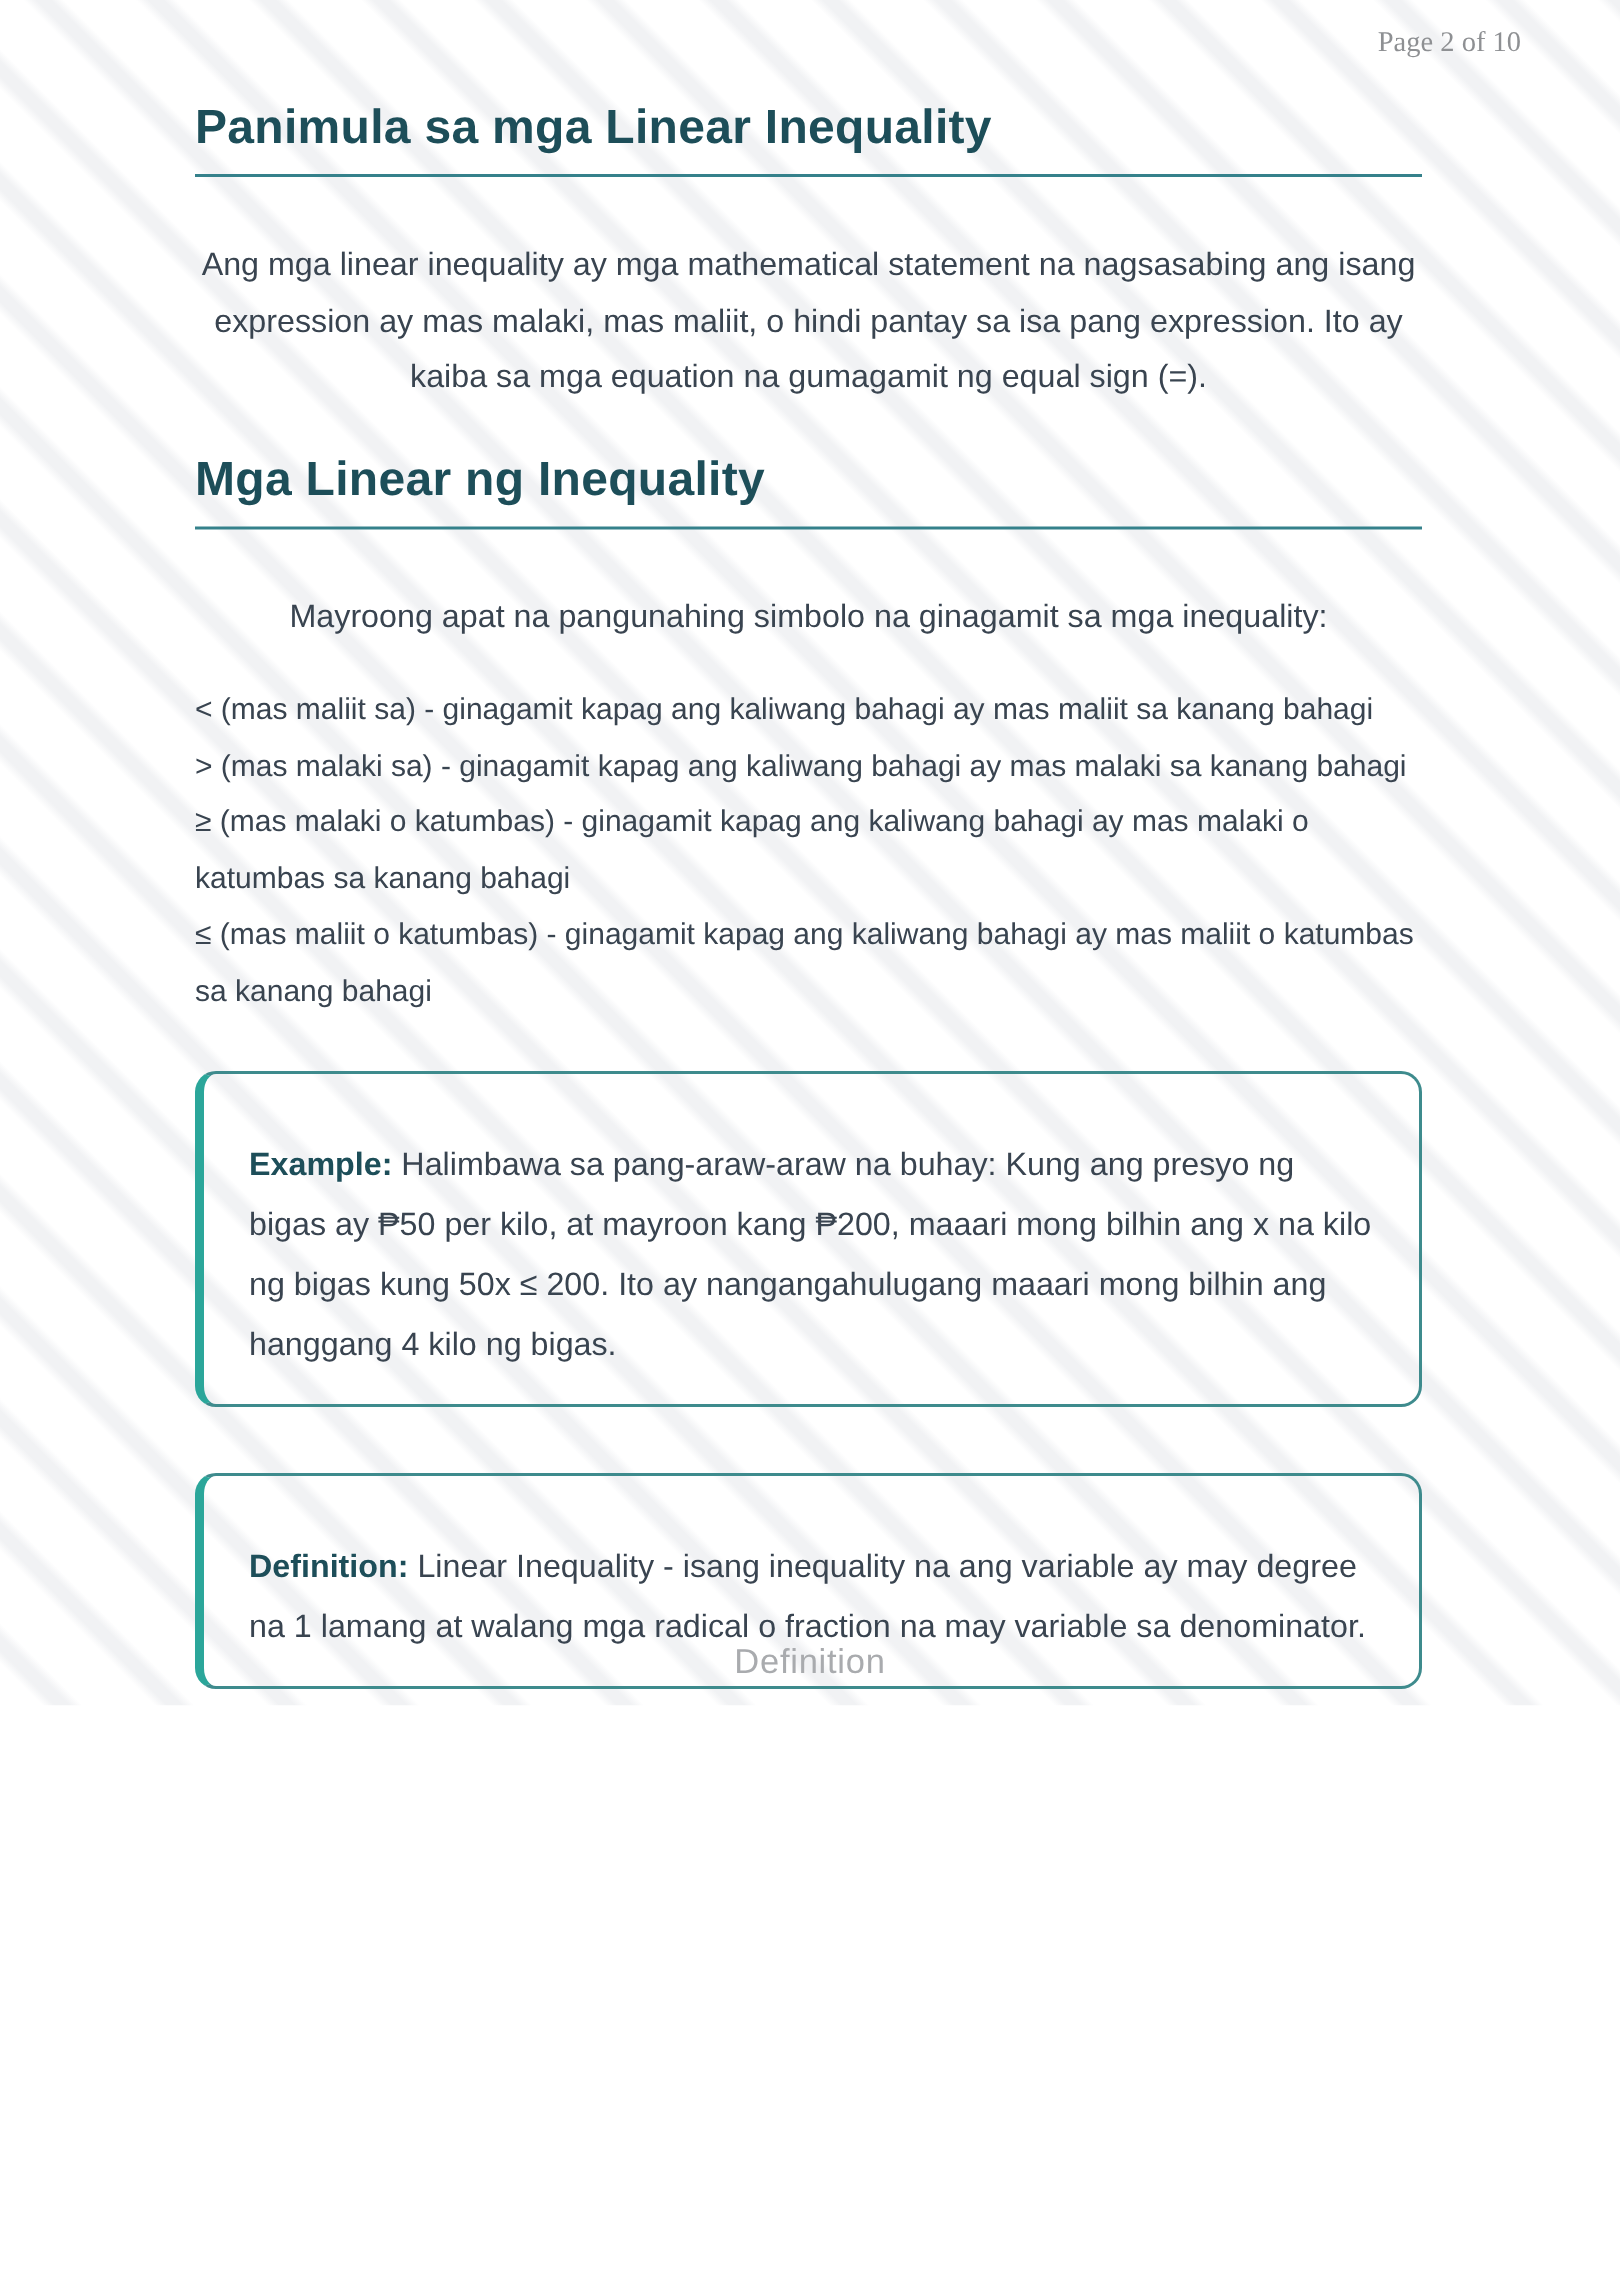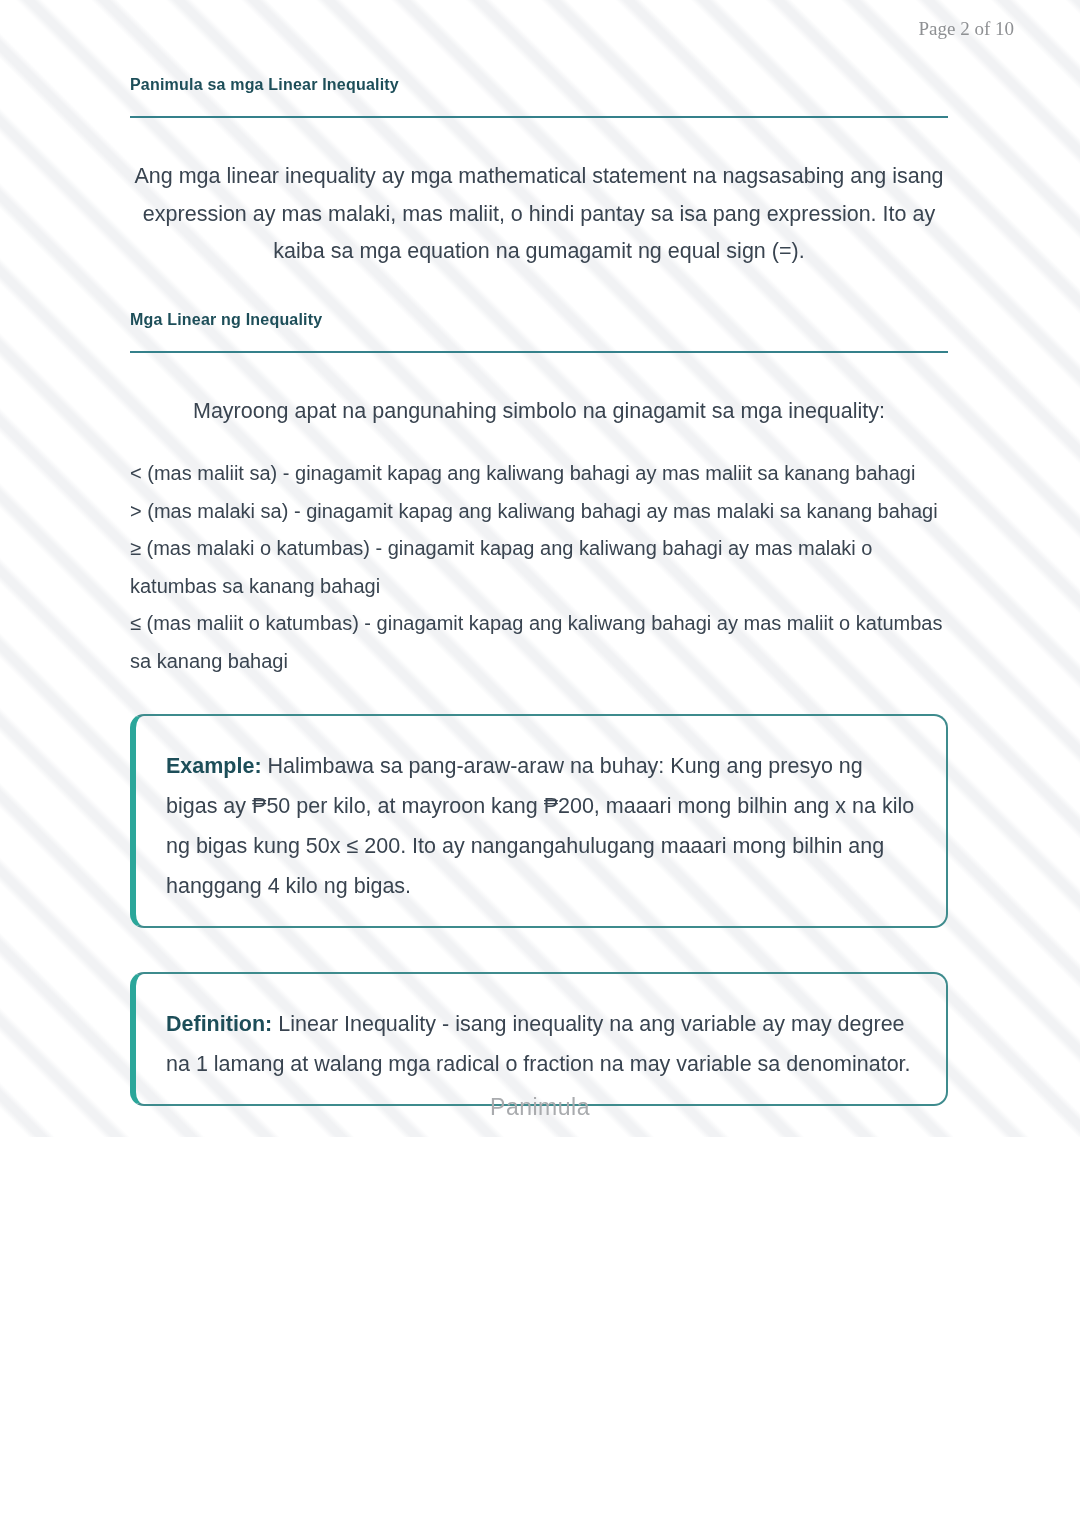--- a/index.html
+++ b/index.html
@@ -32,21 +32,21 @@
     font-size: 19px;
     color: #8e9093;
   }
 
   .content {
     padding: 70px 132px 0 130px;
   }
 
   .section-heading {
     margin: 0;
-    font-size: 16px;
+    font-size: 32px;
     font-weight: 700;
     letter-spacing: 0.2px;
     color: #1d4e59;
     line-height: 29px;
     padding-bottom: 17px;
     border-bottom: 2px solid #35818b;
   }
 
   .body-text {
     margin: 40px 0 0 0;
@@ -64,21 +64,21 @@
     font-size: 20px;
     line-height: 37.5px;
     color: #394450;
   }
 
   .callout {
     margin-top: 34px;
     border: 2px solid #3e8b8d;
     border-left: 6px solid #2ba69a;
     border-radius: 14px;
-    padding: 30px 30px 20px 30px;
+    padding: 40px 30px 20px 30px;
     background: transparent;
   }
   .callout + .callout { margin-top: 44px; }
   .callout p {
     margin: 0;
     font-size: 21.5px;
     line-height: 40px;
     color: #394450;
   }
   .callout-label {
@@ -126,15 +126,15 @@
     <div class="callout">
       <p><span class="callout-label">Example:</span><span> Halimbawa sa pang-araw-araw na buhay: Kung ang presyo ng bigas ay ₱50 per kilo, at mayroon kang ₱200, maaari mong bilhin ang x na kilo ng bigas kung 50x ≤ 200. Ito ay nangangahulugang maaari mong bilhin ang hanggang 4 kilo ng bigas.</span></p>
     </div>
 
     <div class="callout">
       <p><span class="callout-label">Definition:</span><span> Linear Inequality - isang inequality na ang variable ay may degree na 1 lamang at walang mga radical o fraction na may variable sa denominator.</span></p>
     </div>
 
   </div>
 
-  <div class="footer">Panimula</div>
+  <div class="footer">Definition</div>
 
 </div>
 
 </body></html>

